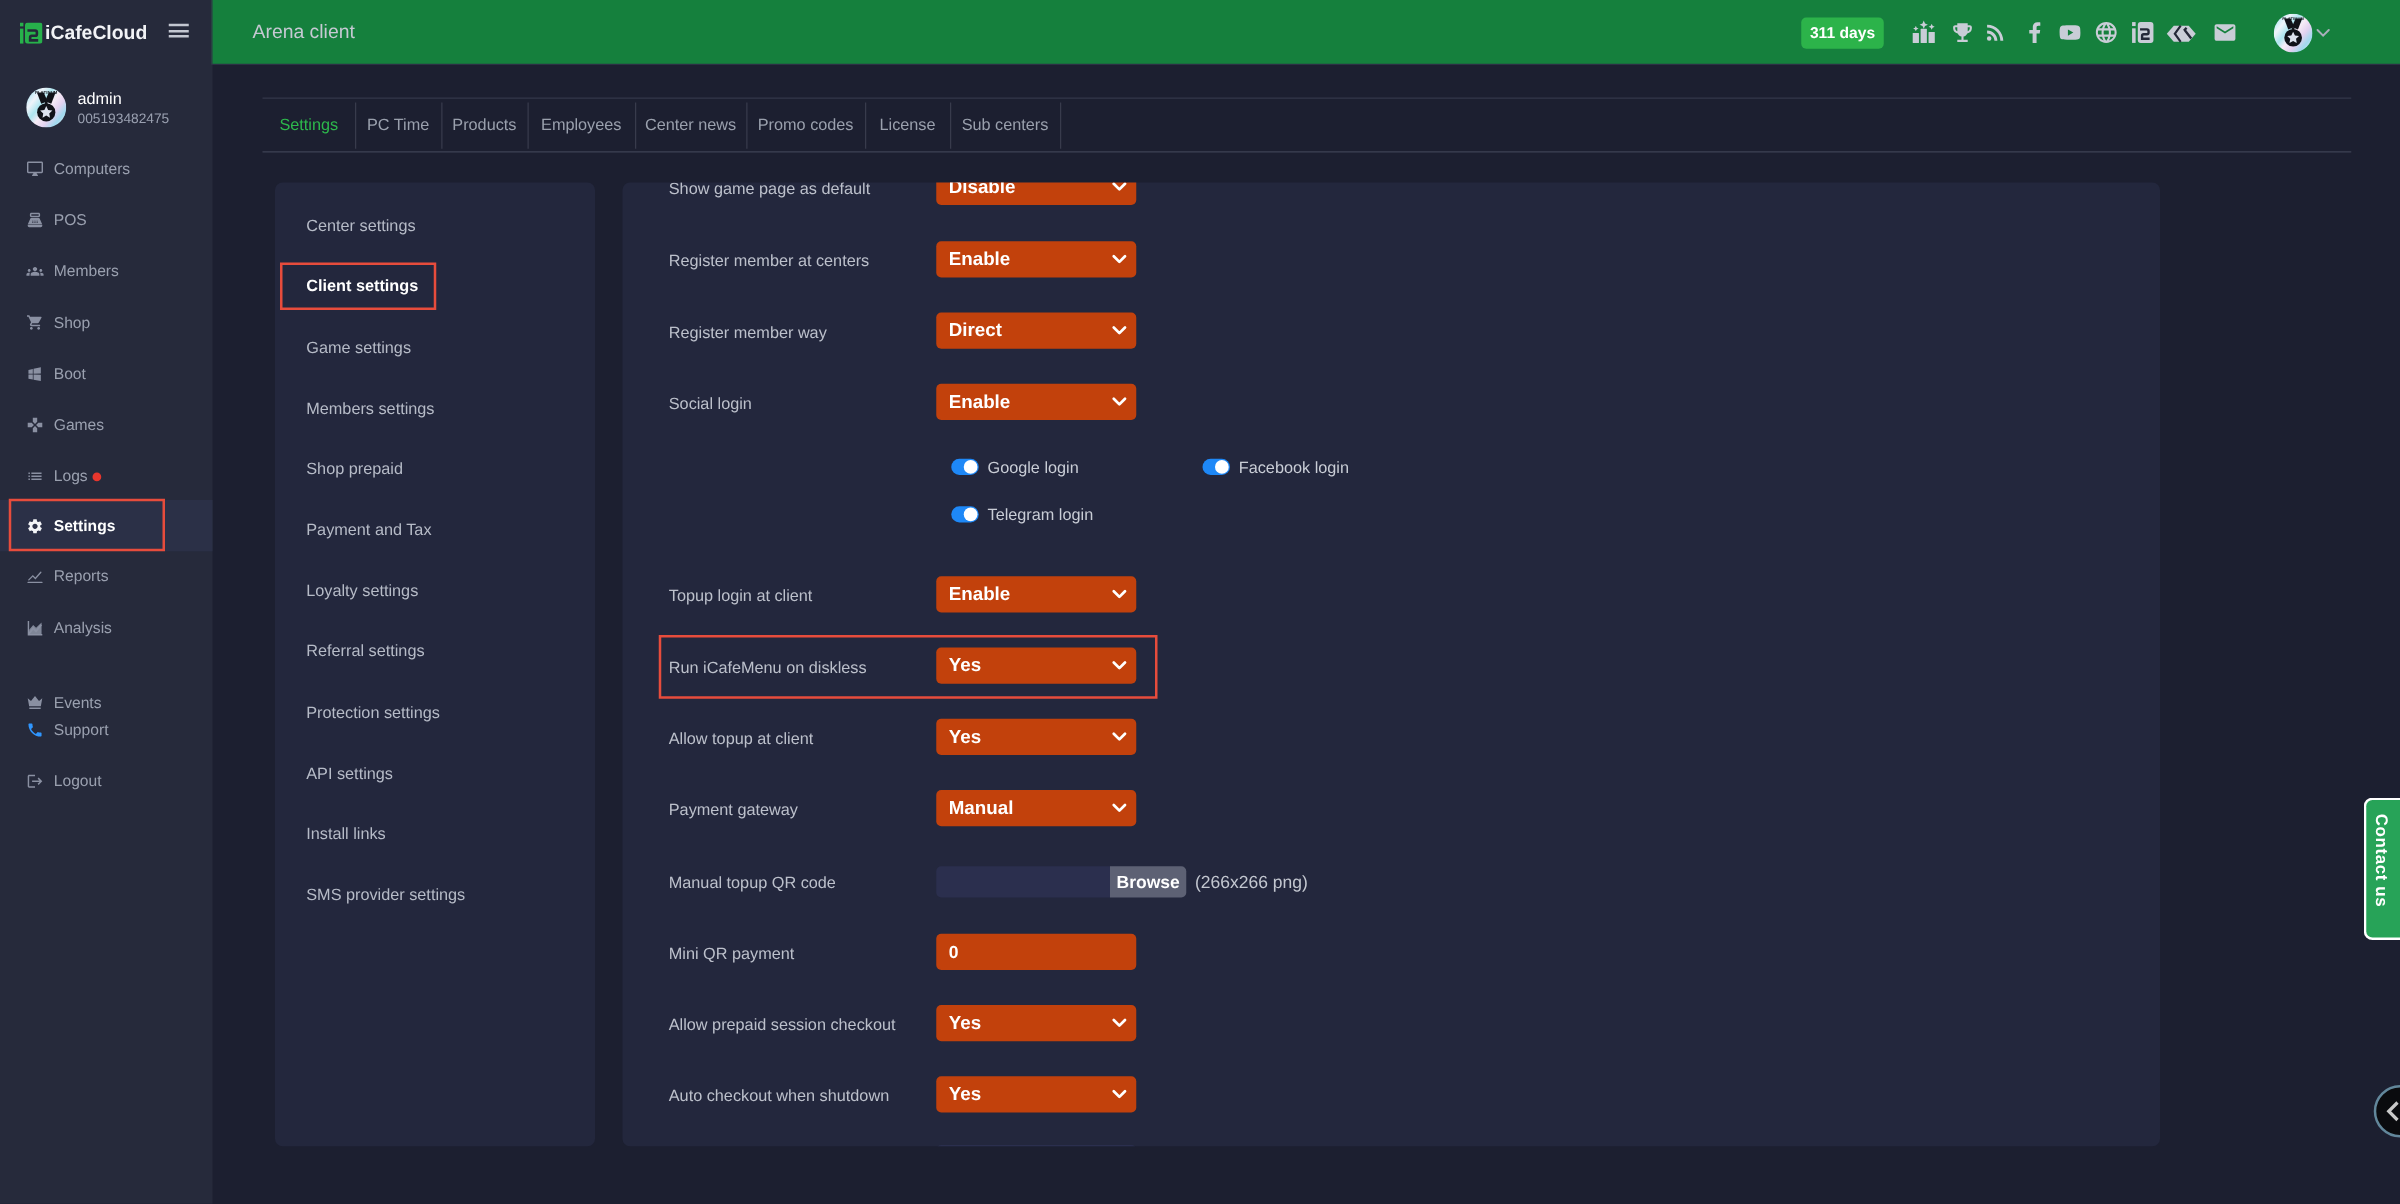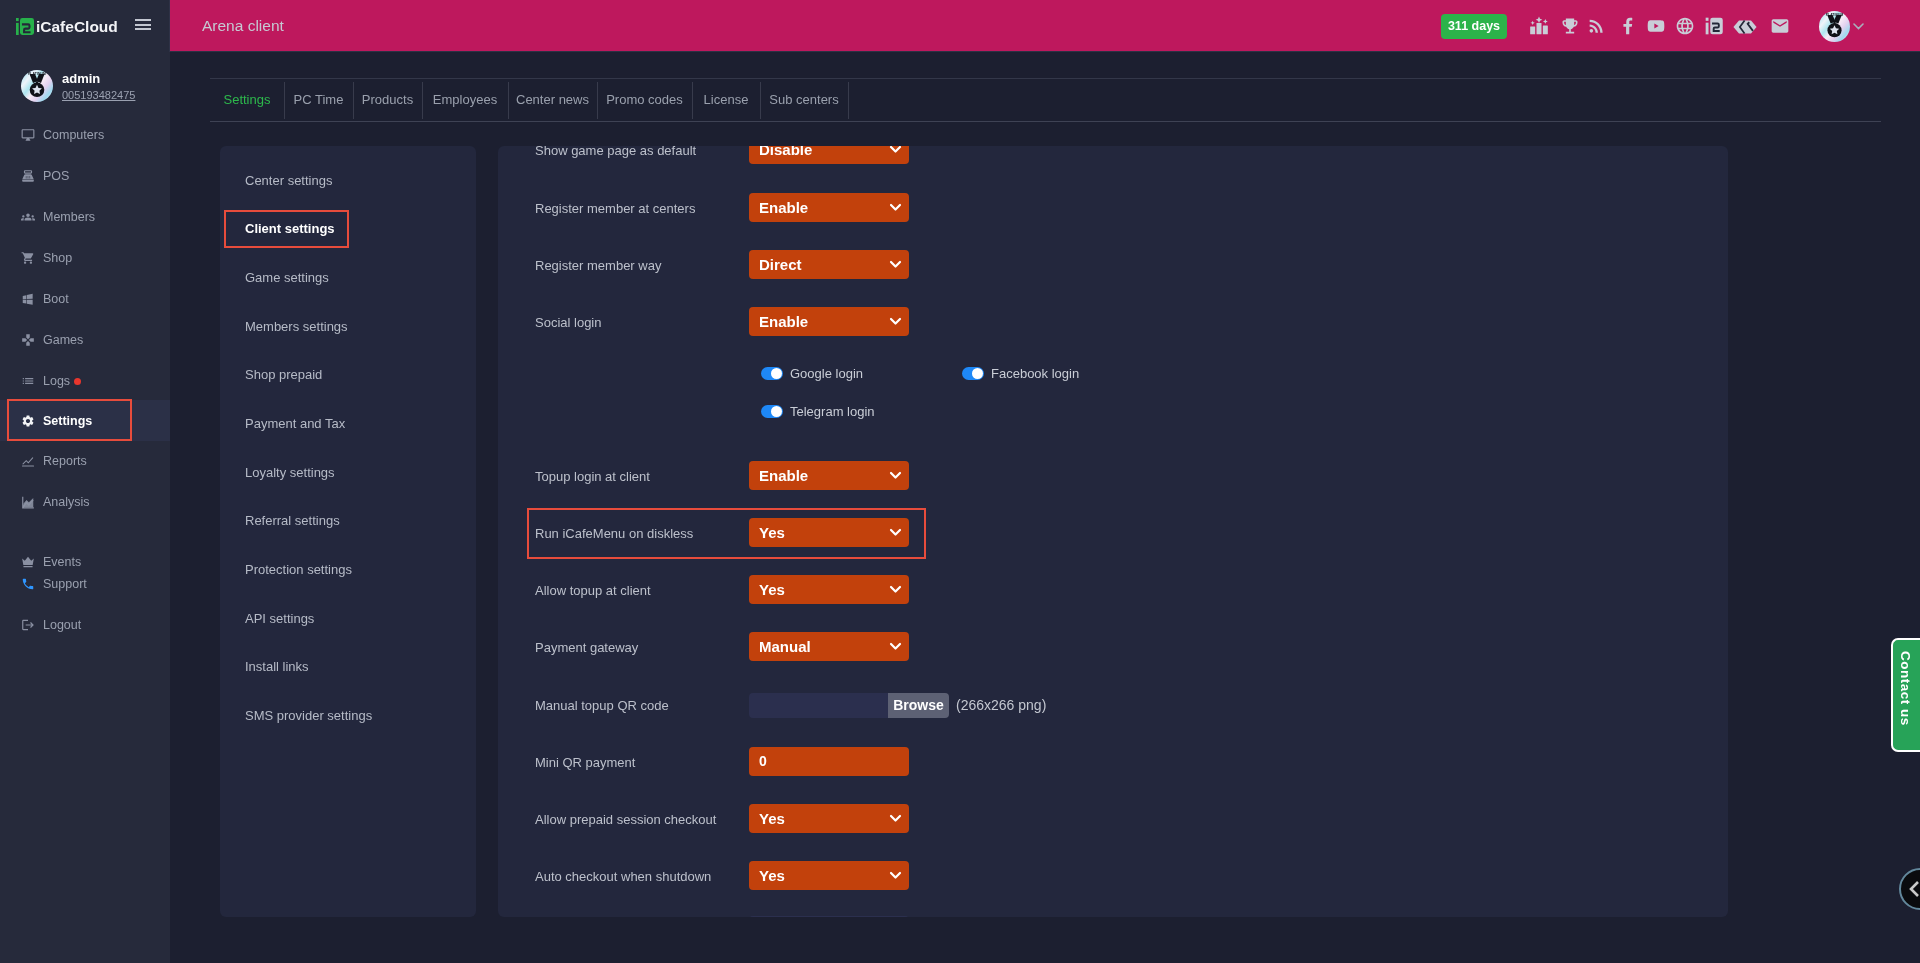--- a/index.html
+++ b/index.html
@@ -1,27 +1,27 @@
 <!DOCTYPE html>
 <html><head>
 <meta charset="utf-8">
 <style>
 * { margin:0; padding:0; box-sizing:border-box; }
 html,body { width:1920px; height:963px; overflow:hidden; background:#1c1f30; font-family:"Liberation Sans", sans-serif; }
-#topbar { position:absolute; left:0; top:0; width:1920px; height:52px; background:#be185d; border-bottom:1px solid #2c3044; }
+#topbar { position:absolute; left:0; top:0; width:1920px; height:52px; background:#15803d; border-bottom:1px solid #2c3044; }
 #topbar .vdiv { position:absolute; left:169px; top:0; width:1px; height:52px; background:#2e3246; }
 #logotxt { position:absolute; left:36px; top:18px; font-size:15.5px; font-weight:700; color:#f2f3f6; letter-spacing:0px; }
 #title { position:absolute; left:202px; top:17px; font-size:15.5px; color:#c6c9d3; }
 #daysbtn { position:absolute; left:1441px; top:14px; width:66px; height:25px; background:#2cb34a; border-radius:4px; color:#fff; font-size:12.5px; font-weight:700; text-align:center; line-height:25px; }
 .tbicon { position:absolute; top:16px; width:20px; height:20px; }
 #avatar1 { position:absolute; left:1819px; top:11px; width:31px; height:31px; }
 #sidebar { position:absolute; left:0; top:52px; width:170px; height:911px; background:#262a3b; }
 #avatar2 { position:absolute; left:21px; top:18px; width:32px; height:32px; }
-#uname { position:absolute; left:62px; top:19px; font-size:13px; font-weight:700; color:#fff; }
-#uid { position:absolute; left:62px; top:37px; font-size:11px; color:#9aa0b0;text-decoration:underline; }
+#uname { position:absolute; left:62px; top:19px; font-size:13px; font-weight:400; color:#fff; }
+#uid { position:absolute; left:62px; top:37px; font-size:11px; color:#9aa0b0; }
 .mitem { position:absolute; left:0; width:170px; height:24px; }
 .mitem svg { position:absolute; left:21px; top:4px; width:14px; height:14px; }
 .mitem .mt { position:absolute; left:43px; top:3px; font-size:12.5px; color:#9aa0af; line-height:16px; }
 #settingsrow { position:absolute; left:0; top:348px; width:170px; height:41px; background:#2b3047; }
 #sidebar-redbox { position:absolute; left:7px; top:347px; width:125px; height:42px; border:2px solid #e74c3c; }
 #tabline1 { position:absolute; left:210px; top:78px; width:1671px; height:1px; background:#50546677; }
 #tabline2 { position:absolute; left:210px; top:121px; width:1671px; height:1px; background:#505466aa; }
 .tabdiv { position:absolute; top:82px; width:1px; height:37px; background:#50546688; }
 .tab { position:absolute; top:78px; height:43px; font-size:13px; color:#9aa0ad; text-align:center; line-height:43px; }
 #panelL { position:absolute; left:220px; top:146px; width:256px; height:771px; background:#23273d; border-radius:6px; }

